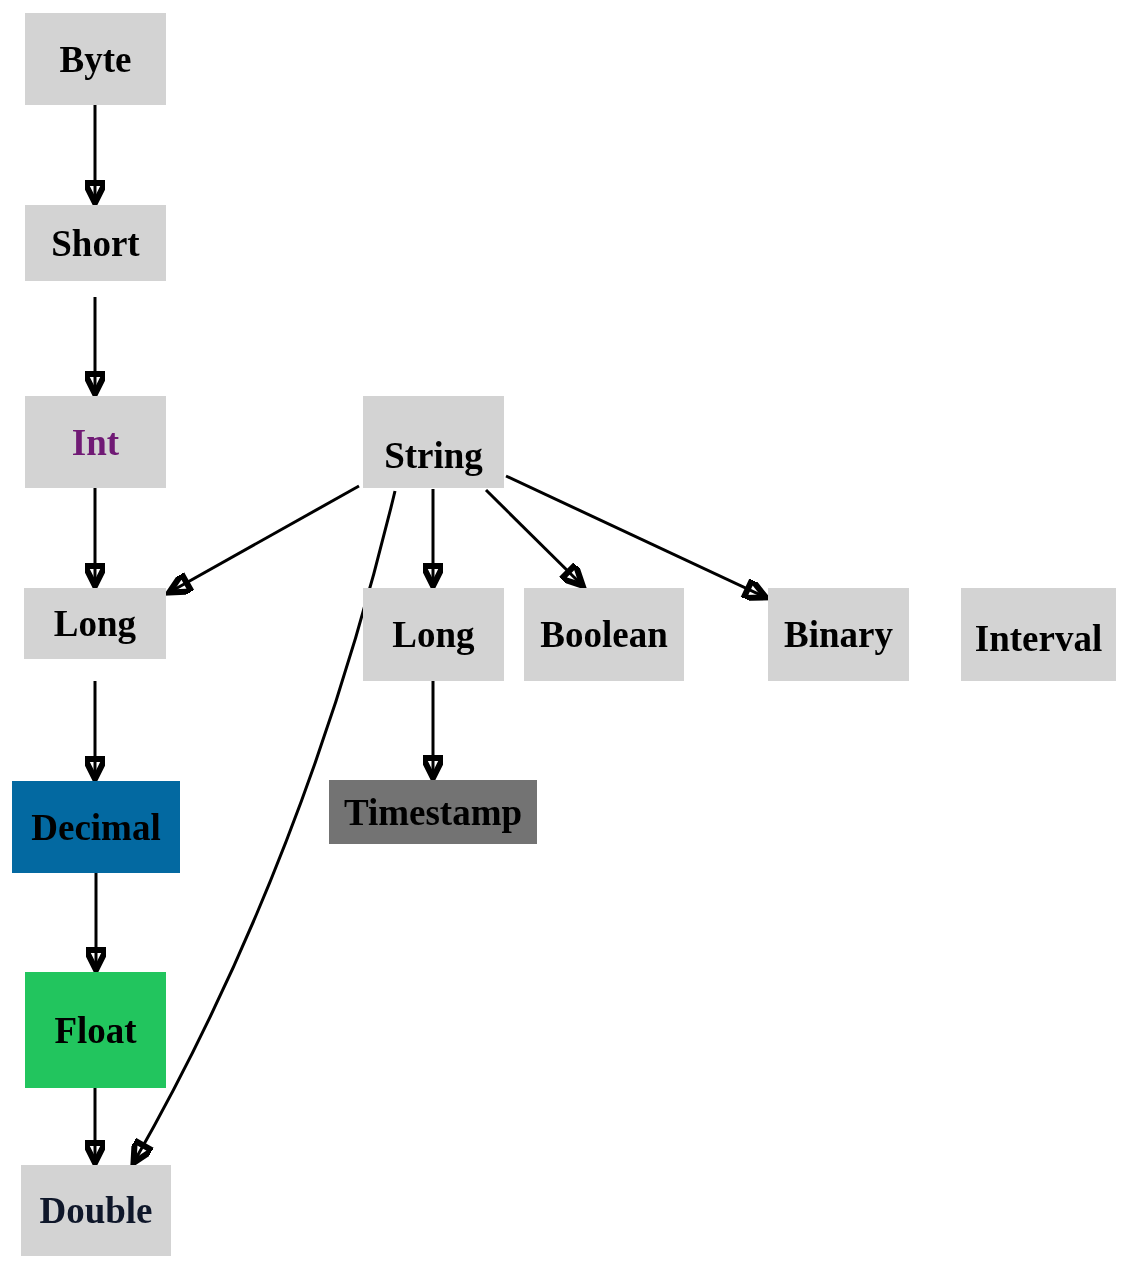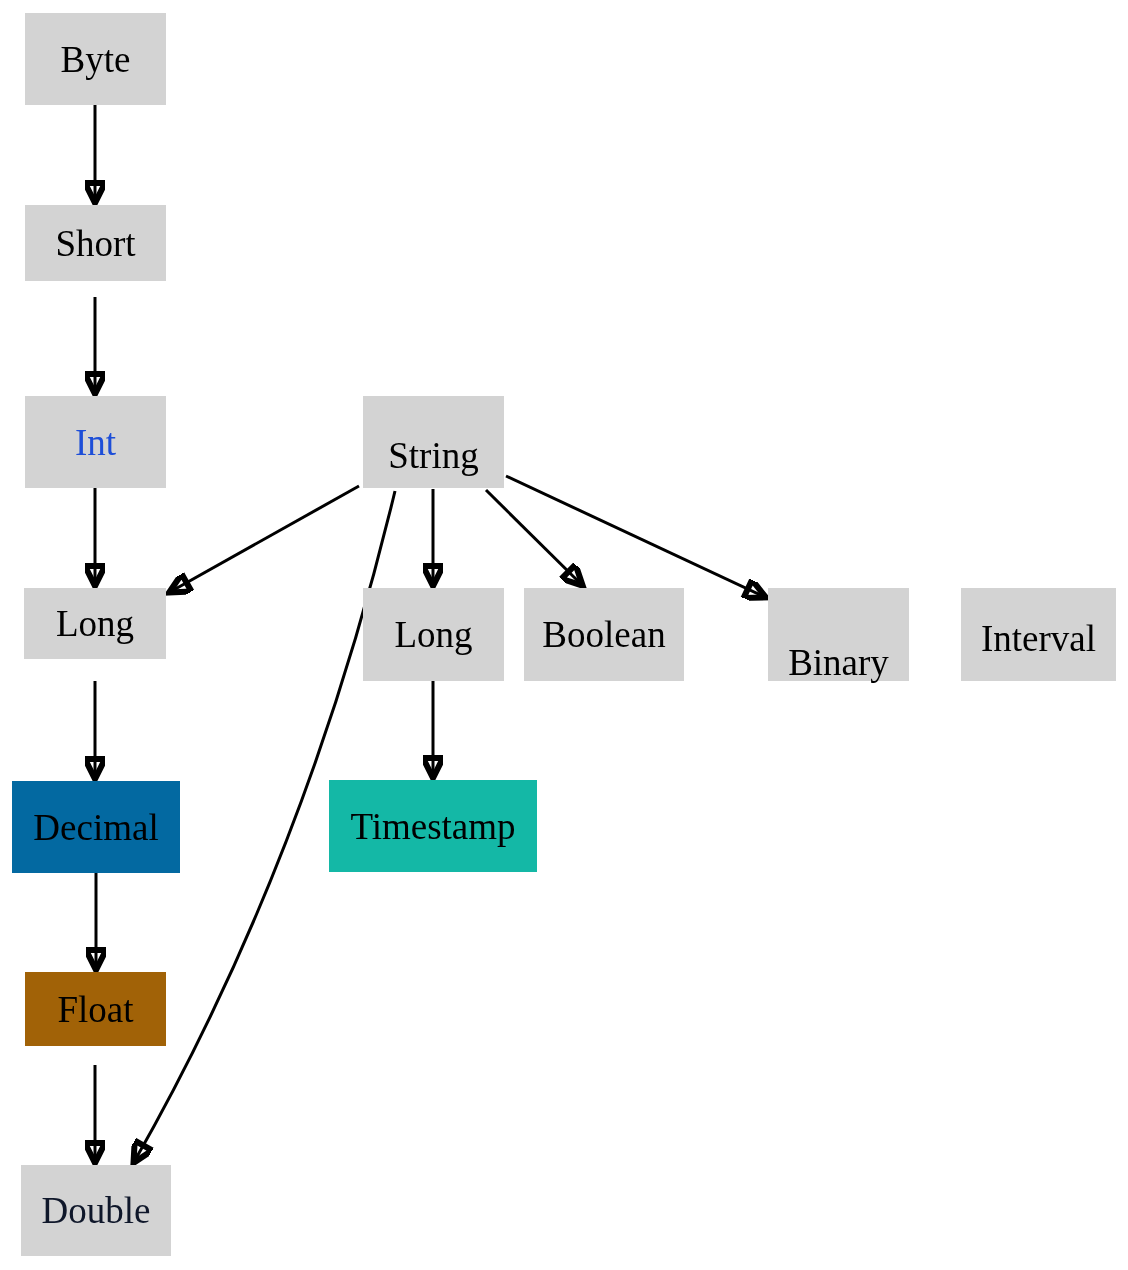--- a/index.html
+++ b/index.html
@@ -26,20 +26,21 @@
     fill: none;
     stroke: #000000;
     stroke-width: 3;
   }
   .node {
     position: absolute;
     background: #d3d3d3;
     display: flex;
     align-items: center;
     justify-content: center;
+    font-weight: bold;
   }
   .node .node-label {
     font-size: 37px;
     color: #000000;
     white-space: nowrap;
     line-height: 1;
   }
 </style>
 </head>
 <body>
@@ -67,46 +68,46 @@
       </g>
   </svg>
   <div id="node-group">
       <div class="node" style="left: 25px; top: 13px; width: 141px; height: 92px; background: rgb(211, 211, 211);">
         <span class="node-label" style="color: rgb(0, 0, 0);">Byte</span>
       </div>
       <div class="node" style="left: 25px; top: 205px; width: 141px; height: 76px; background: rgb(211, 211, 211);">
         <span class="node-label" style="color: rgb(0, 0, 0);">Short</span>
       </div>
       <div class="node" style="left: 25px; top: 396px; width: 141px; height: 92px; background: rgb(211, 211, 211);">
-        <span class="node-label" style="color: #1d4ed8;">Int</span>
+        <span class="node-label" style="color: #701a75;">Int</span>
       </div>
       <div class="node" style="left: 363px; top: 396px; width: 141px; height: 92px; background: rgb(211, 211, 211);">
         <span class="node-label" style="color: rgb(0, 0, 0); margin-top: 27px;">String</span>
       </div>
       <div class="node" style="left: 24px; top: 588px; width: 142px; height: 71px; background: rgb(211, 211, 211);">
         <span class="node-label" style="color: rgb(0, 0, 0);">Long</span>
       </div>
       <div class="node" style="left: 363px; top: 588px; width: 141px; height: 93px; background: rgb(211, 211, 211);">
         <span class="node-label" style="color: rgb(0, 0, 0);">Long</span>
       </div>
       <div class="node" style="left: 524px; top: 588px; width: 160px; height: 93px; background: rgb(211, 211, 211);">
         <span class="node-label" style="color: rgb(0, 0, 0);">Boolean</span>
       </div>
-      <div class="node" style="left: 768px; top: 588px; width: 141px; height: 93px; background: rgb(211, 211, 211); align-items: flex-end;">
+      <div class="node" style="left: 768px; top: 588px; width: 141px; height: 93px; background: rgb(211, 211, 211);">
         <span class="node-label" style="color: rgb(0, 0, 0);">Binary</span>
       </div>
       <div class="node" style="left: 961px; top: 588px; width: 155px; height: 93px; background: rgb(211, 211, 211);">
         <span class="node-label" style="color: rgb(0, 0, 0); margin-top: 8px;">Interval</span>
       </div>
       <div class="node" style="left: 12px; top: 781px; width: 168px; height: 92px; background: #0369a1;">
         <span class="node-label" style="color: rgb(0, 0, 0);">Decimal</span>
       </div>
-      <div class="node" style="left: 329px; top: 780px; width: 208px; height: 92px; background: #14b8a6;">
+      <div class="node" style="left: 329px; top: 780px; width: 208px; height: 64px; background: #737373;">
         <span class="node-label" style="color: rgb(0, 0, 0);">Timestamp</span>
       </div>
-      <div class="node" style="left: 25px; top: 972px; width: 141px; height: 74px; background: #a16207;">
+      <div class="node" style="left: 25px; top: 972px; width: 141px; height: 116px; background: #22c55e;">
         <span class="node-label" style="color: rgb(0, 0, 0);">Float</span>
       </div>
       <div class="node" style="left: 21px; top: 1165px; width: 150px; height: 91px; background: rgb(211, 211, 211);">
         <span class="node-label" style="color: #0f172a;">Double</span>
       </div>
     </div>
 </div>
 
 </body></html>

